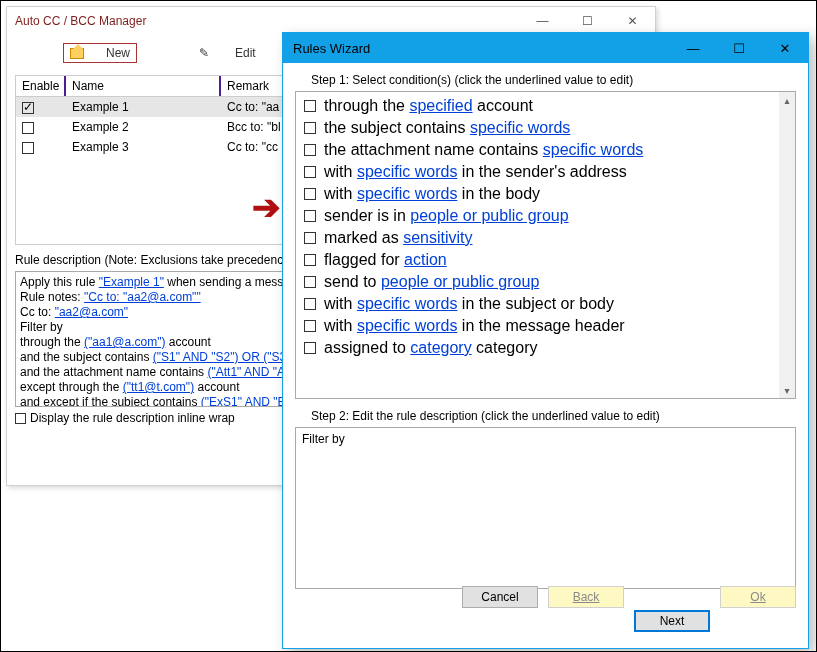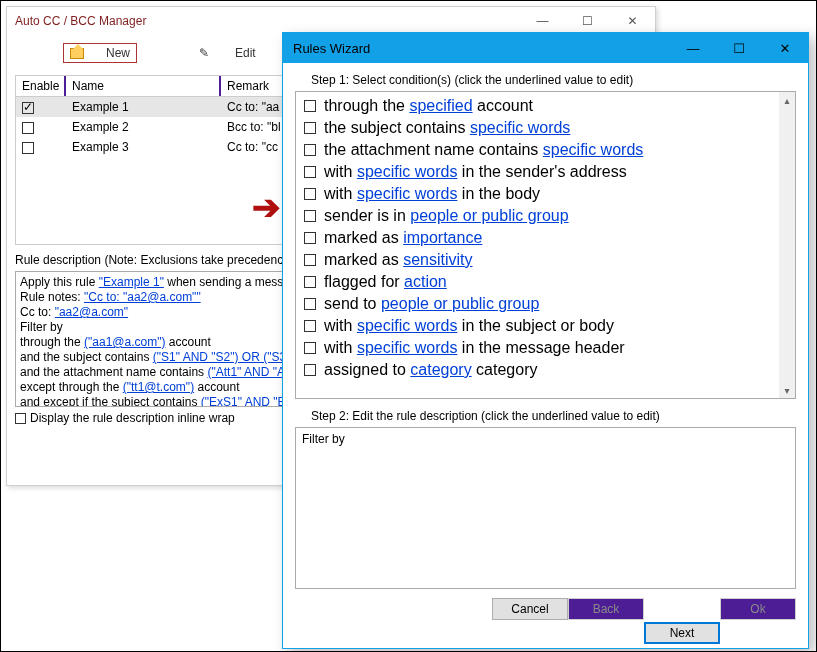--- a/index.html
+++ b/index.html
@@ -39,23 +39,23 @@
   .wiz-cbtn { width:46px; height:30px; display:flex; align-items:center; justify-content:center; font-size:13px; color:#000; }
   .step-lbl { font-size:12px; margin:10px 12px 4px 28px; }
   .cond-list { margin:0 12px; border:1px solid #aaa; height:308px; overflow:hidden; position:relative; }
   .cond-inner { padding:3px 0; }
   .cond-row { display:flex; align-items:center; gap:8px; font-size:16px; padding:2px 8px; }
   .cond-row .chk { width:12px; height:12px; }
   .cond-row a { color:#0040d8; text-decoration:underline; }
   .scroll-v { position:absolute; right:0; top:0; width:16px; height:100%; background:#f0f0f0; display:flex; flex-direction:column; justify-content:space-between; align-items:center; font-size:10px; color:#666; }
   .sc-arr { height:16px; display:flex; align-items:center; justify-content:center; width:100%; }
   .step2-desc { margin:0 12px; border:1px solid #aaa; height:162px; padding:4px 6px; font-size:12px; }
-  .btn-row { position:absolute; bottom:4px; right:12px; display:flex; }
+  .btn-row { position:absolute; bottom:16px; right:12px; display:flex; gap:10px; }
   .btn { width:76px; height:22px; font-size:12px; border:1px solid #adadad; background:#e1e1e1; display:flex; align-items:center; justify-content:center; }
-  .btn.disabled { color:#8a8a8a; background:#4c1d95; border-color:#d0d0d0; }
+  .btn.disabled { color:#8a8a8a; background:#fef9c3; border-color:#d0d0d0;text-decoration:underline; }
   .btn.primary { border:2px solid #0078d7; background:#e1e1e1;margin-top:24px; }
 </style>
 </head>
 <body>
 
 <span class="orphan">vser</span>
 
 <div class="bg-window">
   <div class="bg-title">Auto CC / BCC Manager</div>
   <div class="bg-ctrls">
@@ -164,24 +164,20 @@
         <div class="cond-row">
           <span class="chk"></span>
           <span>with <a>specific words</a> in the body</span>
         </div>
         <div class="cond-row">
           <span class="chk"></span>
           <span>sender is in <a>people or public group</a></span>
         </div>
         <div class="cond-row">
           <span class="chk"></span>
-          <span>marked as <a>importance</a></span>
-        </div>
-        <div class="cond-row">
-          <span class="chk"></span>
           <span>marked as <a>sensitivity</a></span>
         </div>
         <div class="cond-row">
           <span class="chk"></span>
           <span>flagged for <a>action</a></span>
         </div>
         <div class="cond-row">
           <span class="chk"></span>
           <span>send to <a>people or public group</a></span>
         </div>

